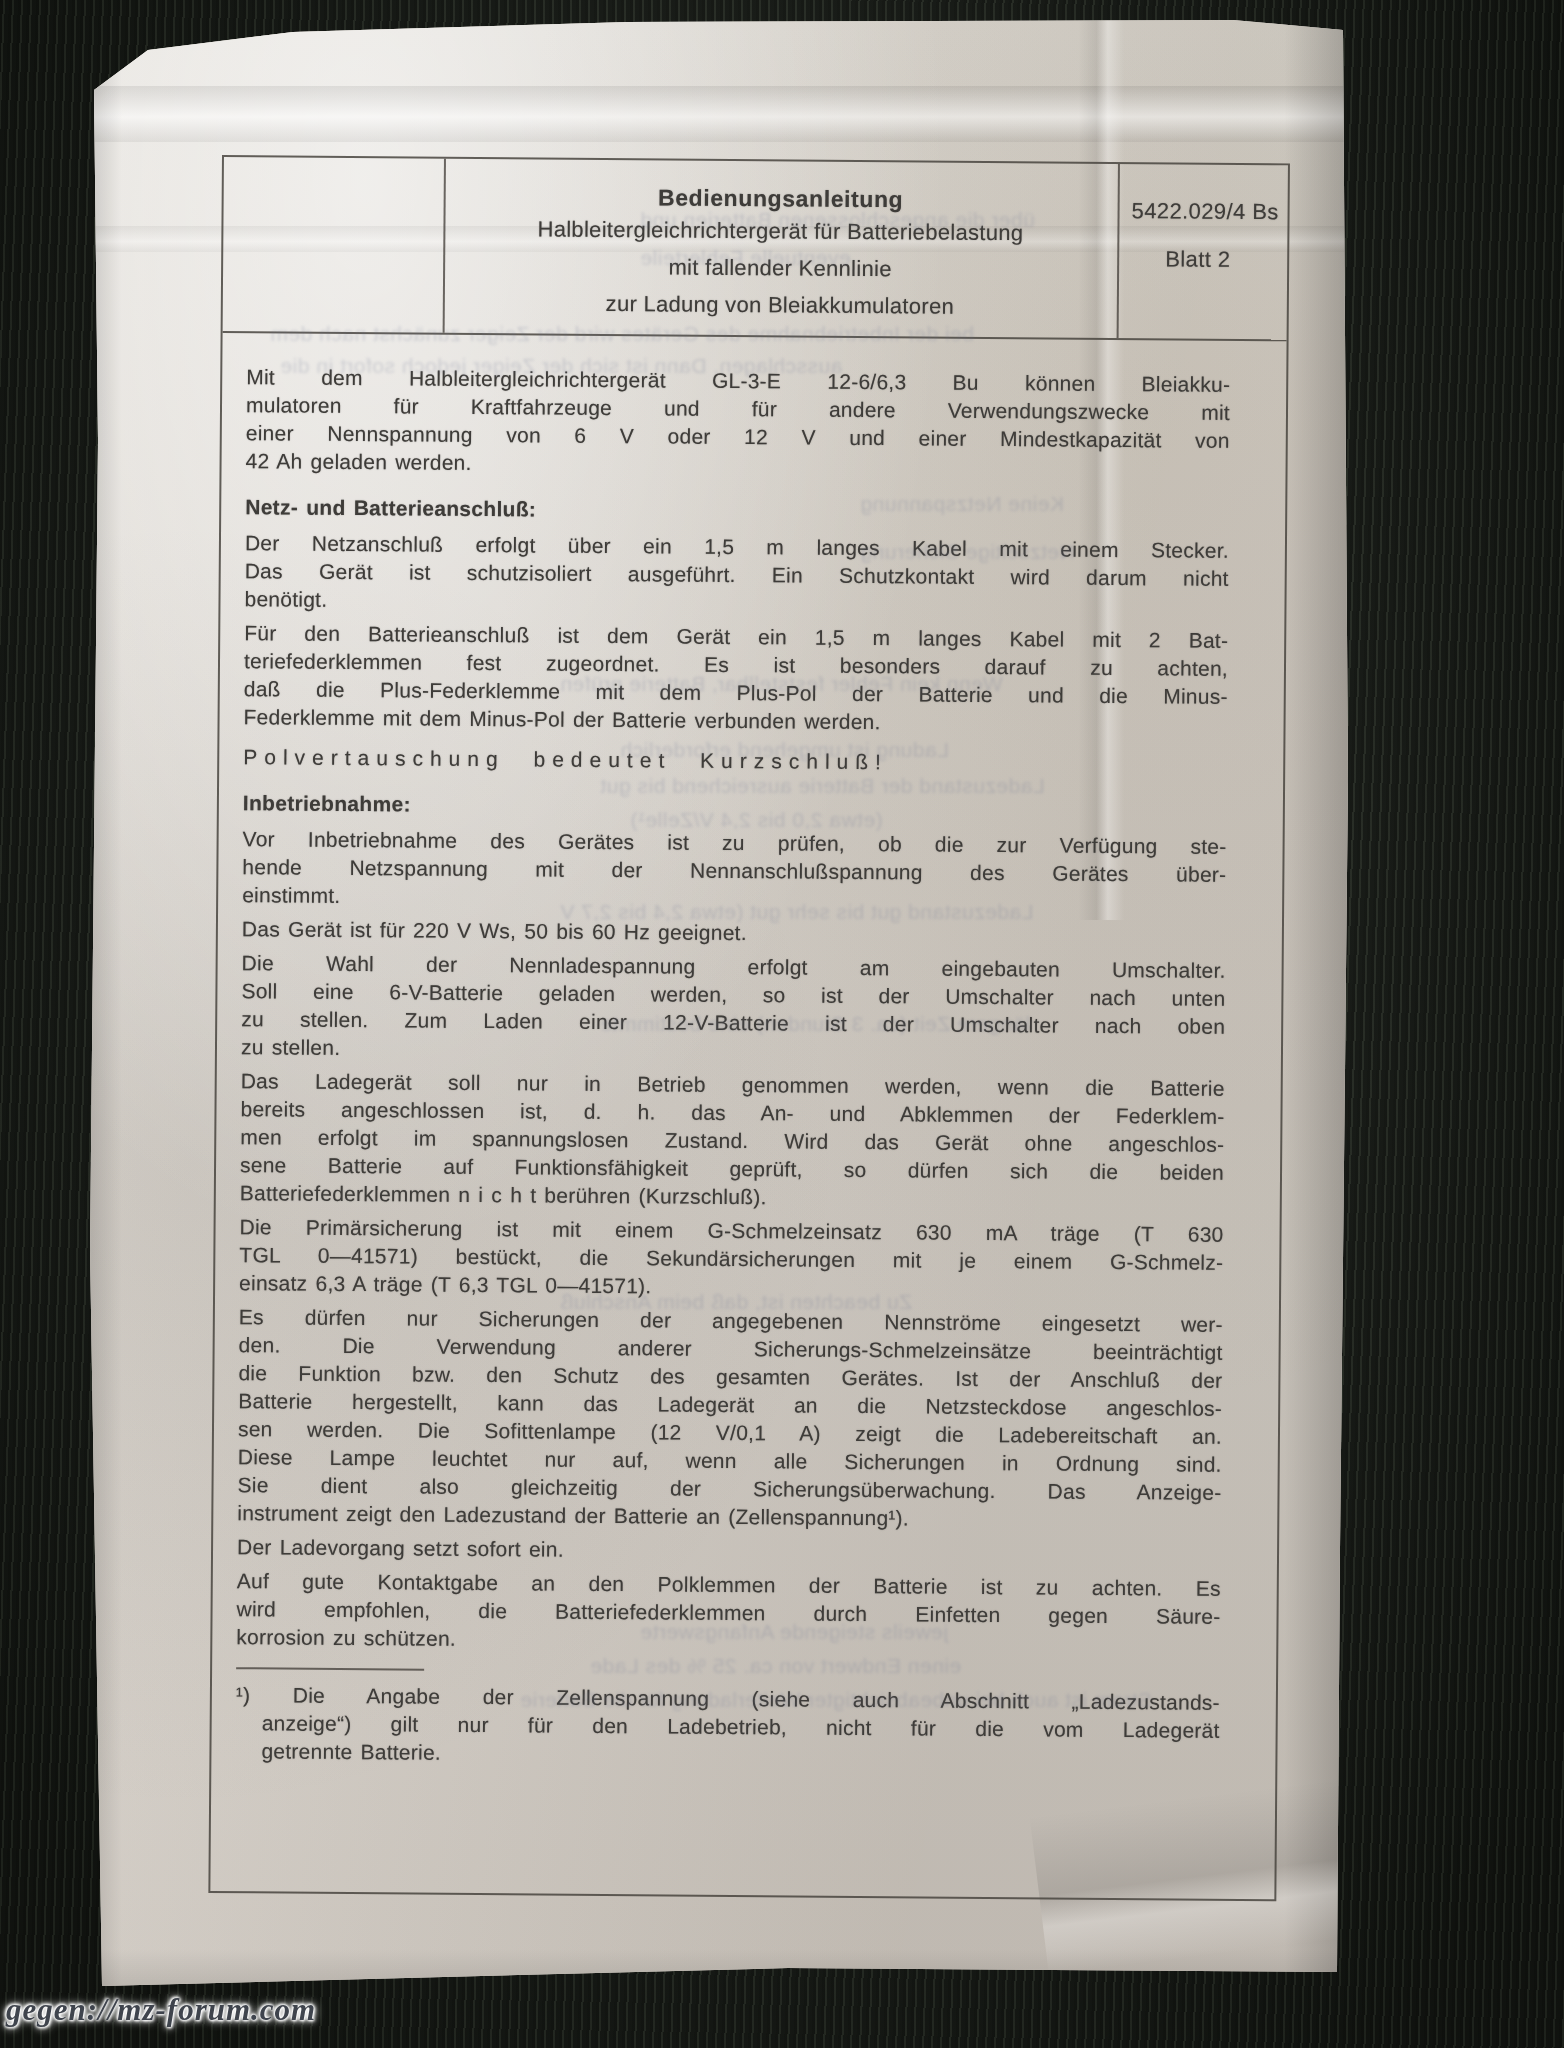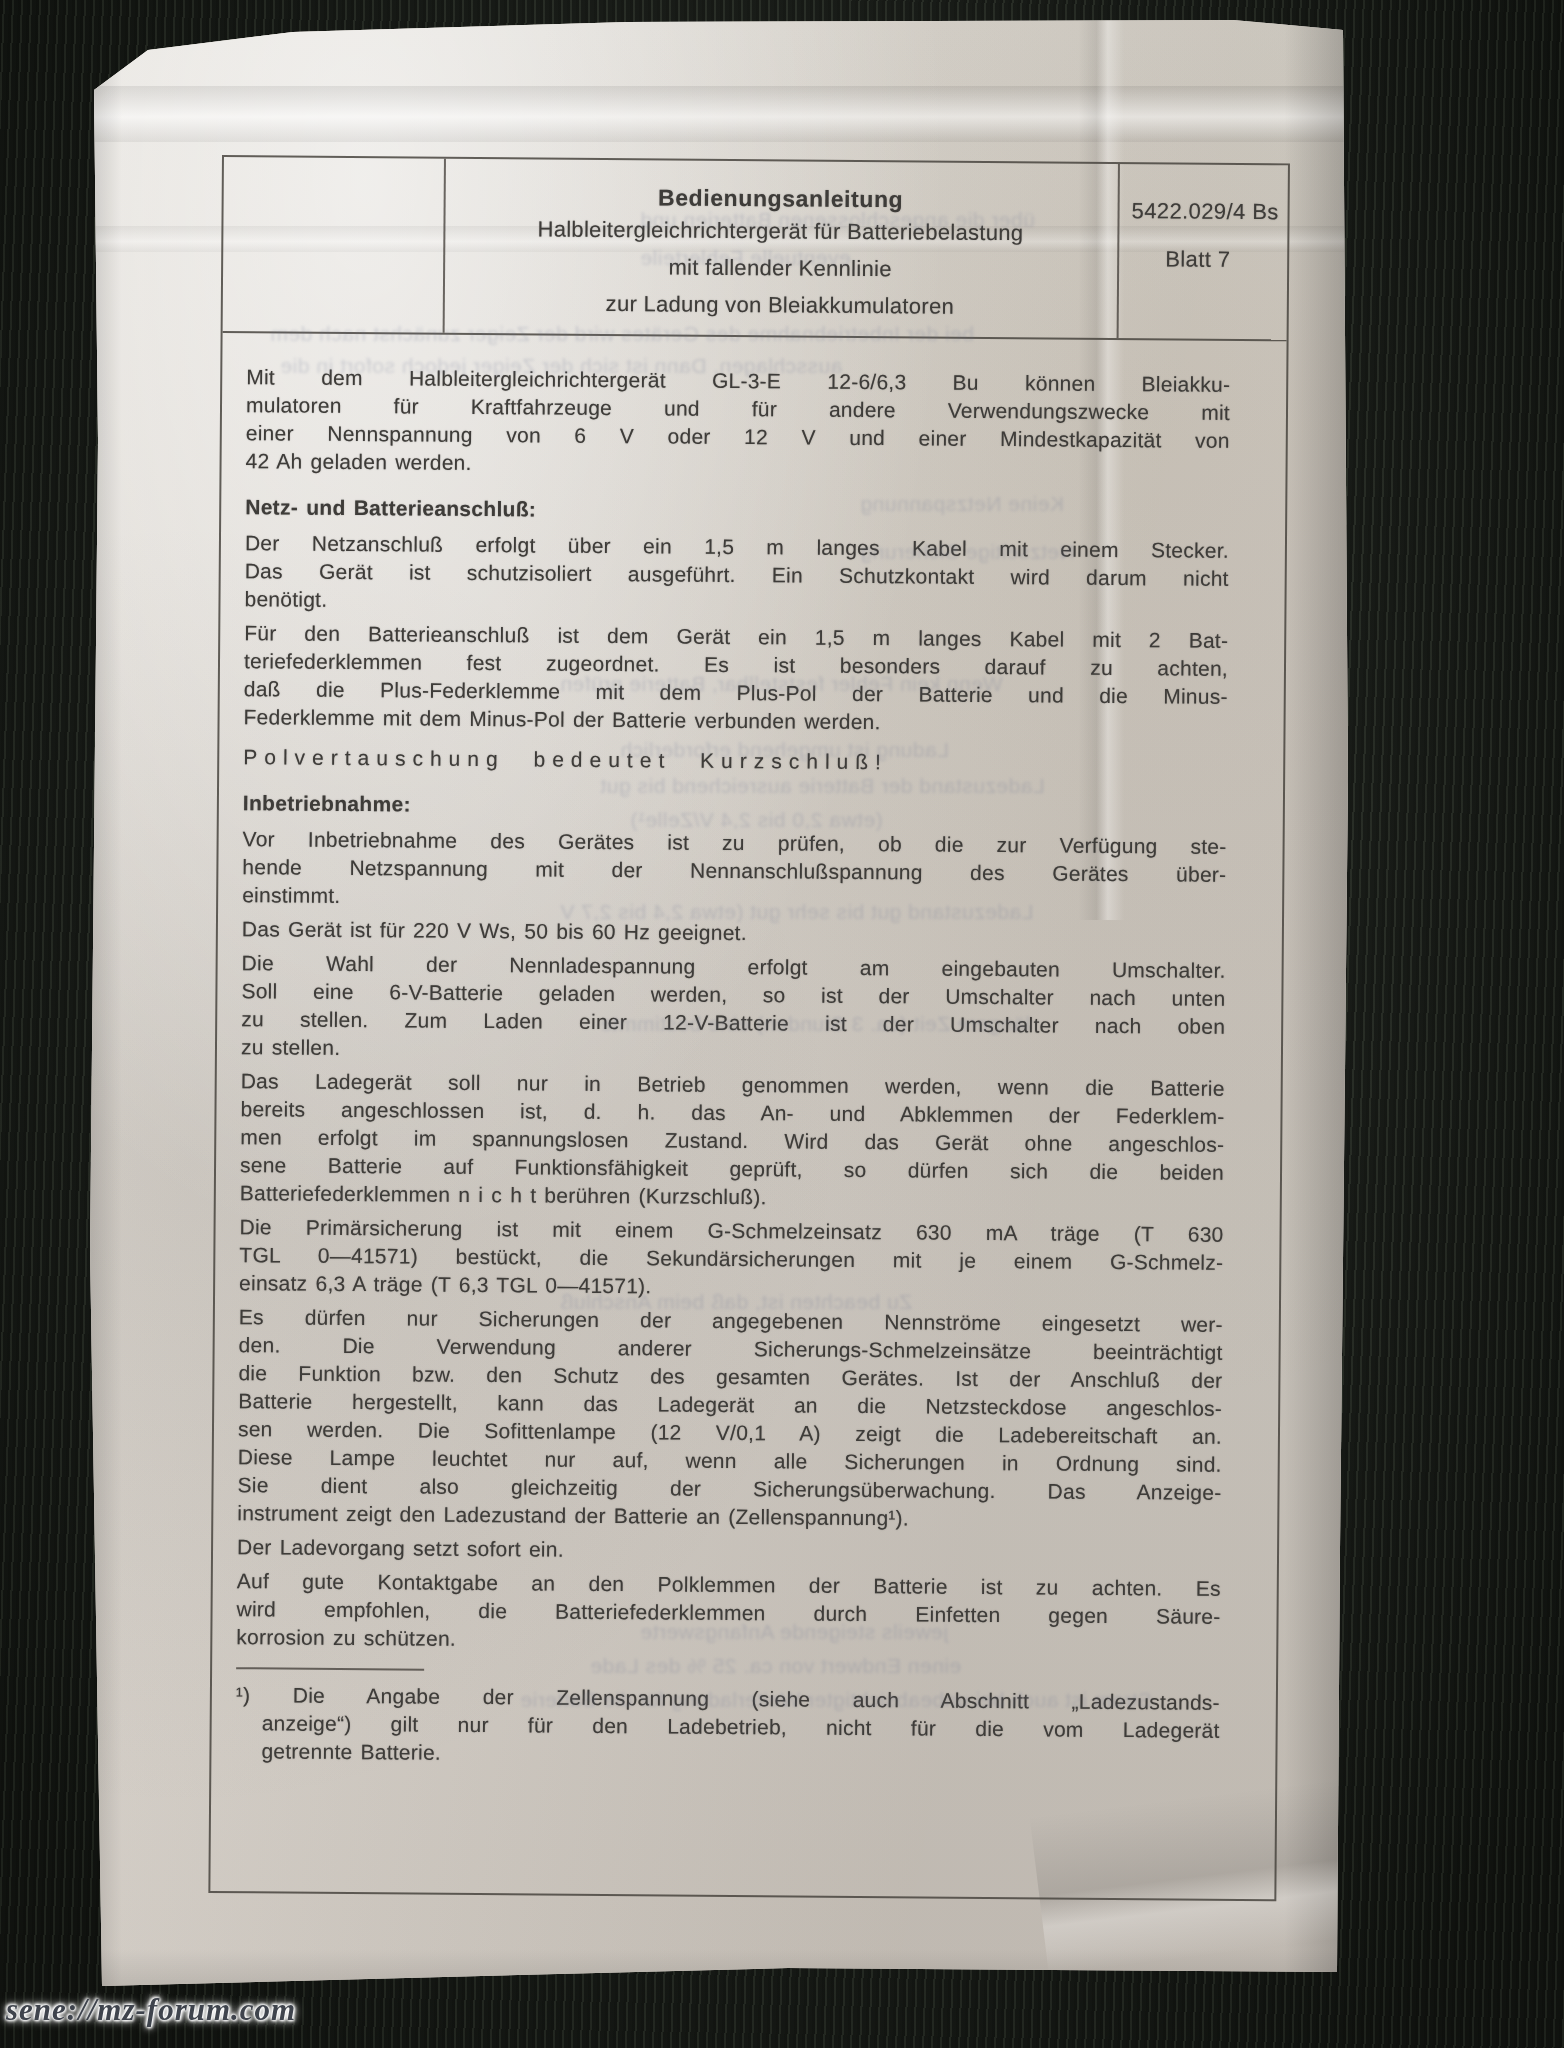--- a/index.html
+++ b/index.html
@@ -105,21 +105,21 @@
       <div class="hdr">
         <div class="cell-left"></div>
         <div class="cell-center">
           <div class="doc-title">Bedienungsanleitung</div>
           <div class="doc-sub">Halbleitergleichrichtergerät für Batteriebelastung</div>
           <div class="doc-sub">mit fallender Kennlinie</div>
           <div class="doc-sub">zur Ladung von Bleiakkumulatoren</div>
         </div>
         <div class="cell-right">
           <div class="doc-num">5422.029/4 Bs</div>
-          <div class="doc-sheet">Blatt 7</div>
+          <div class="doc-sheet">Blatt 2</div>
         </div>
       </div>
 
       <div class="content" id="doc-body">
 
       <div class="para">
             <div class="line">Mit dem Halbleitergleichrichtergerät GL-3-E 12-6/6,3 Bu können Bleiakku-</div>
             <div class="line">mulatoren für Kraftfahrzeuge und für andere Verwendungszwecke mit</div>
             <div class="line">einer Nennspannung von 6 V oder 12 V und einer Mindestkapazität von</div>
             <div class="line last">42 Ah geladen werden.</div>
@@ -206,14 +206,14 @@
       <span class="ghost" style="top: 774px; left: 600px;">Ladezustand der Batterie ausreichend bis gut</span>
       <span class="ghost" style="top: 808px; left: 630px;">(etwa 2,0 bis 2,4 V/Zelle¹)</span>
       <span class="ghost" style="top: 900px; left: 560px;">Ladezustand gut bis sehr gut (etwa 2,4 bis 2,7 V</span>
       <span class="ghost" style="top: 1012px; left: 600px;">längere Zeit (ca. 3 Stunden) eine bestimmte</span>
       <span class="ghost" style="top: 1290px; left: 560px;">Zu beachten ist, daß beim Anschluß</span>
       <span class="ghost" style="top: 1620px; left: 640px;">jeweils steigende Anfangswerte</span>
       <span class="ghost" style="top: 1654px; left: 590px;">einen Endwert von ca. 25 % des Lade</span>
       <span class="ghost" style="top: 1688px; left: 520px;">Strom ist auch bei unbeabsichtigter Weiterladung für die Batterie</span>
     </div>
 
-  <div class="watermark">sene://mz-forum.com</div>
+  <div class="watermark">gegen://mz-forum.com</div>
 </div>
 
 </body></html>

